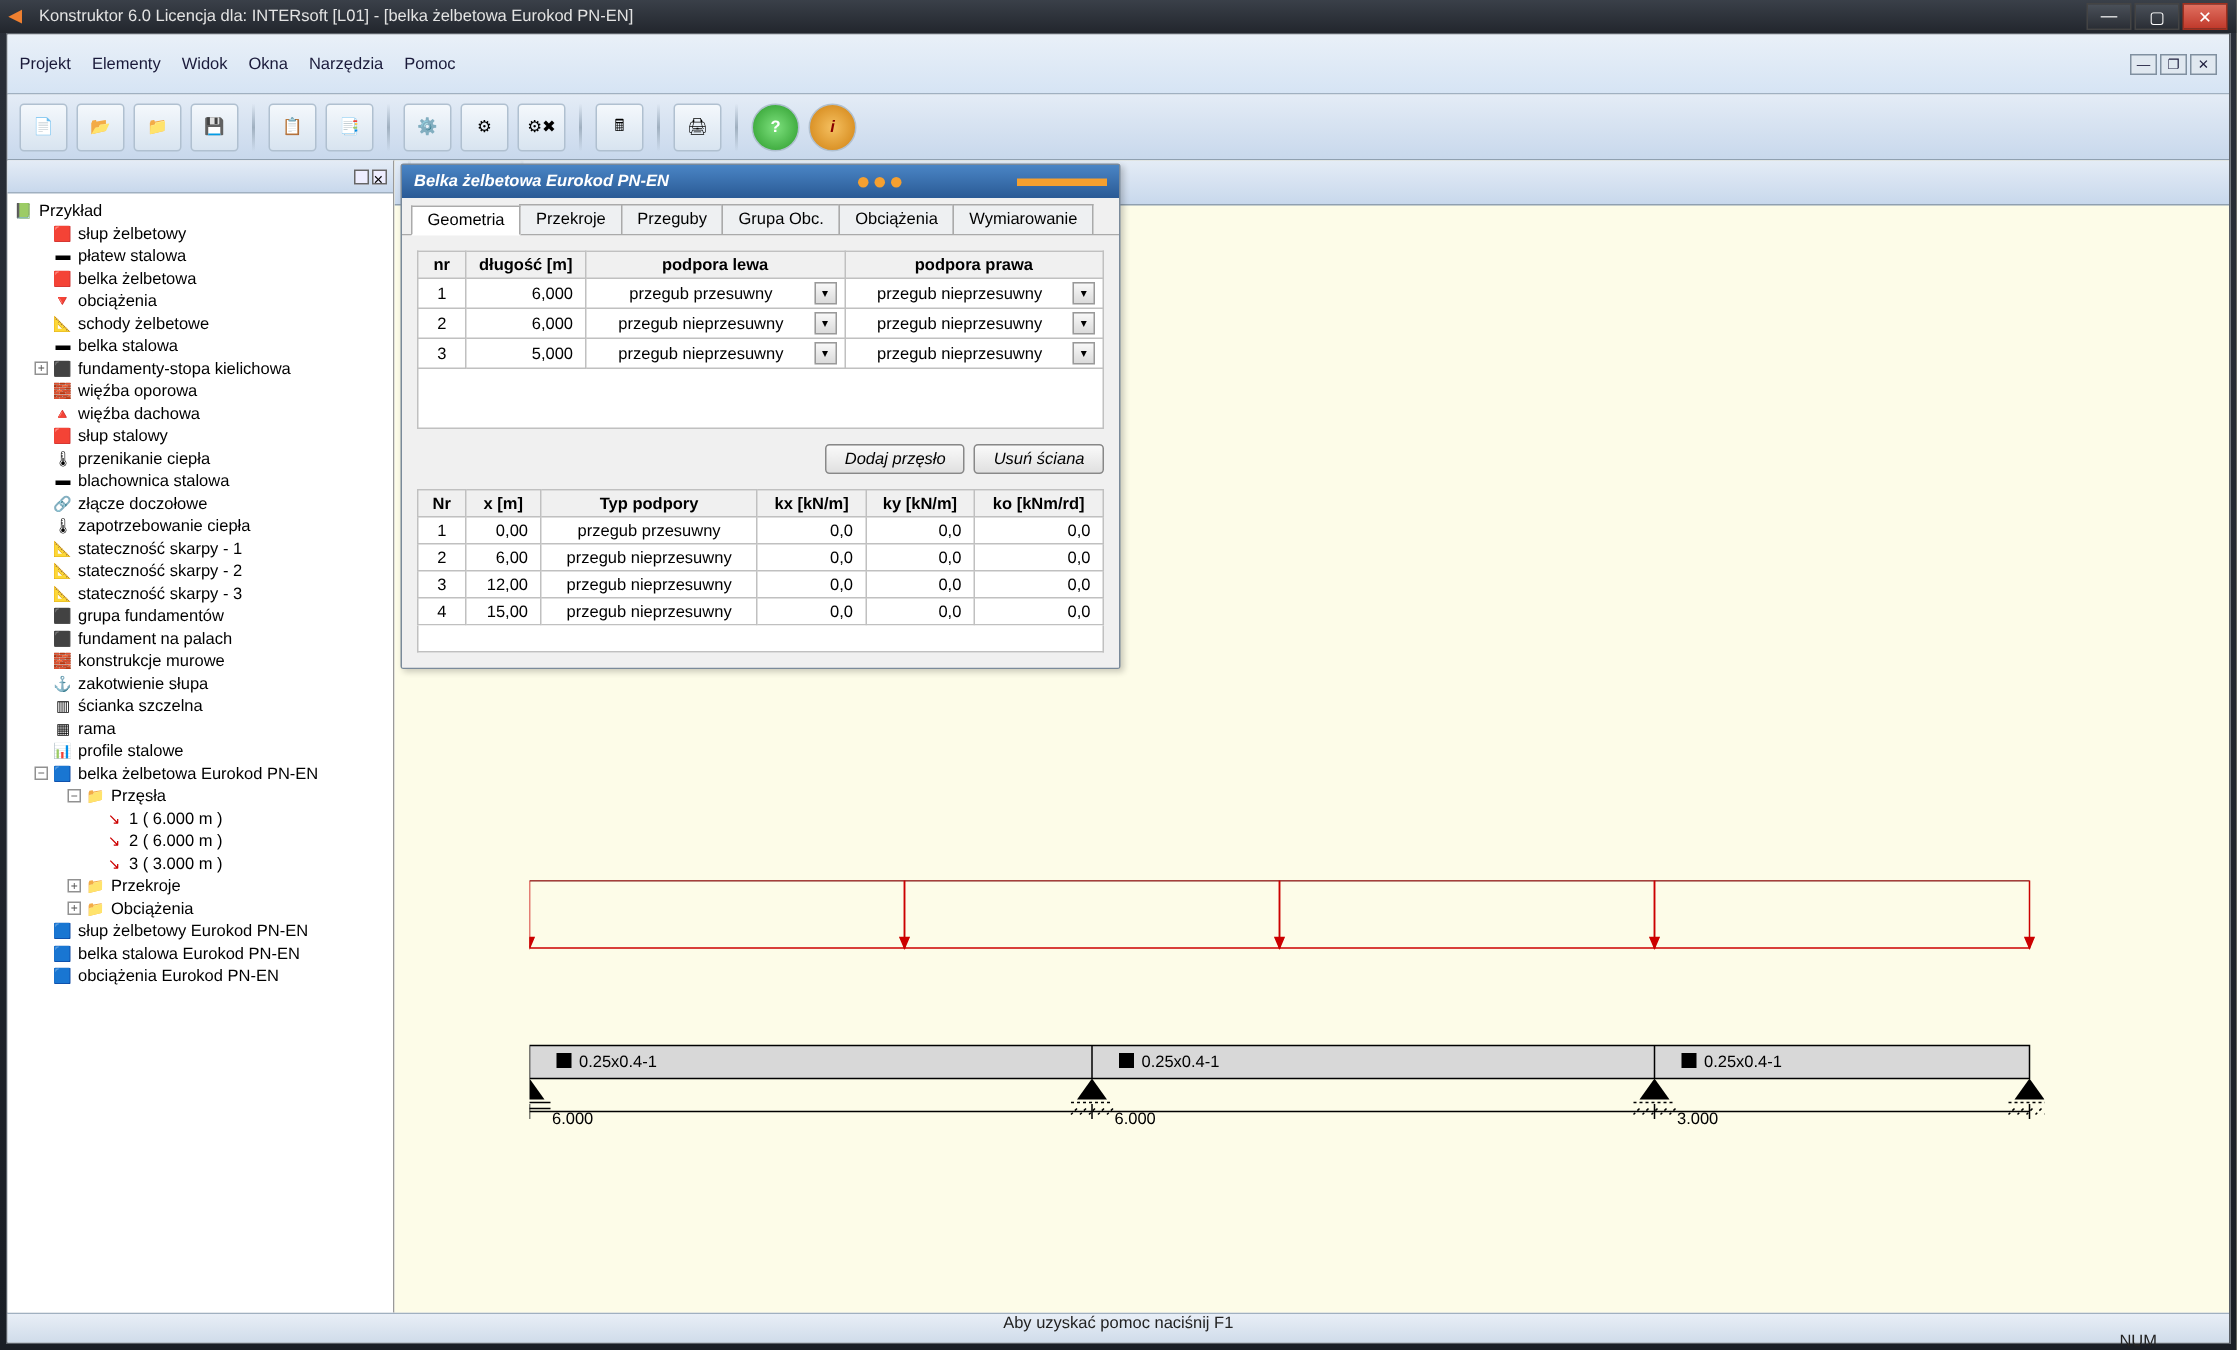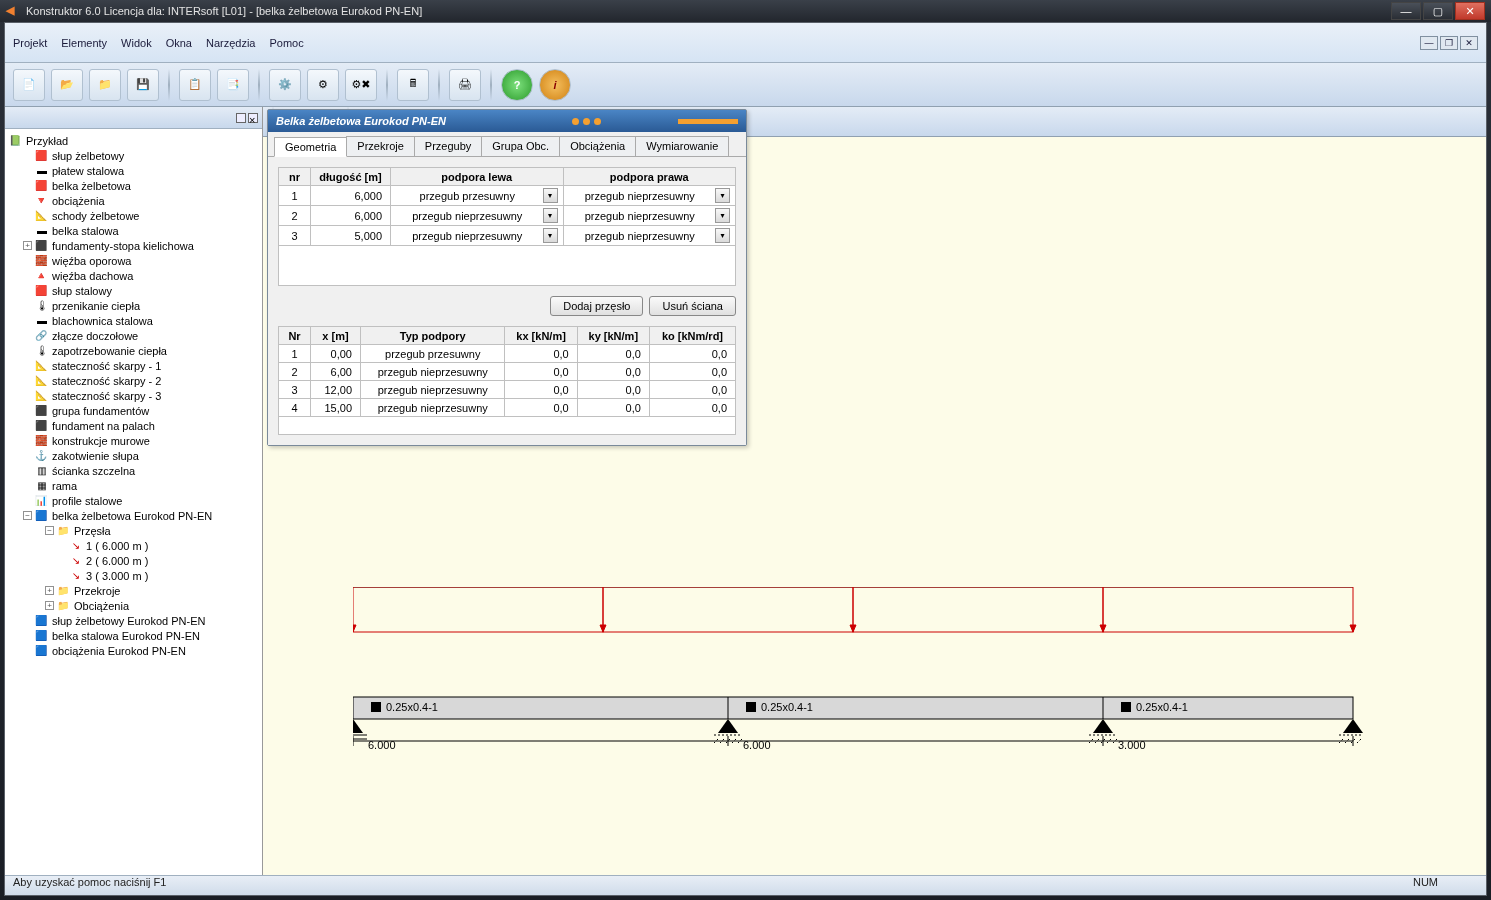--- a/index.html
+++ b/index.html
@@ -41,24 +41,24 @@
 .tab { padding:3px 10px; border:1px solid #aaa; background:#eef0f2; border-bottom:none; margin-right:-1px; cursor:default;}
 .tab.active { background:#fff; position:relative; top:1px; border-bottom:1px solid #fff;}
 .pbody { padding:10px; background:#f0f0f0;}
 .tbl { width:100%; border-collapse:collapse; background:#fff;}
 .tbl th, .tbl td { border:1px solid #c0c0c0; padding:2px 5px; height:18px; text-align:center; background:#fff;}
 .tbl th { background:#f0f0f0; font-weight:bold;}
 .tbl td.r { text-align:right; padding-right:8px;}
 .dd { display:flex; align-items:center; justify-content:space-between;}
 .dd .ar { width:15px; height:15px; border:1px solid #999; background:linear-gradient(180deg,#f8f8f8,#dadada); display:flex; align-items:center; justify-content:center; font-size:8px; margin-left:4px;}
 .btnrow { display:flex; justify-content:flex-end; gap:6px; margin:10px 0;}
-.btn { padding:3px 12px; border:1px solid #888; background:linear-gradient(180deg,#fafafa,#e0e0e0); border-radius:3px;}
+.btn { padding:3px 12px; border:1px solid #888; background:linear-gradient(180deg,#fafafa,#e0e0e0); border-radius:3px;font-style:italic;}
 .spacer { height:40px; background:#fff; border:1px solid #c0c0c0; border-top:none;}
 .beamview { position:absolute; left:90px; right:20px; top:480px;}
-.statusbar { height:20px; background:linear-gradient(180deg,#e8eef6,#d0dcea); border-top:1px solid #a0b0c0; display:flex; padding:0 8px; color:#222;}
+.statusbar { height:20px; background:linear-gradient(180deg,#e8eef6,#d0dcea); border-top:1px solid #a0b0c0; display:flex; align-items:center; padding:0 8px; color:#222;flex-direction:column;}
 .statusbar .num { margin-left:auto; margin-right:40px;}
 svg { display:block;}
 </style>
 </head>
 <body>
 
 <div class="window">
   <div class="titlebar">
     <span class="tico">◀</span>
     <span>Konstruktor 6.0 Licencja dla: INTERsoft [L01] - [belka żelbetowa Eurokod PN-EN]</span>

